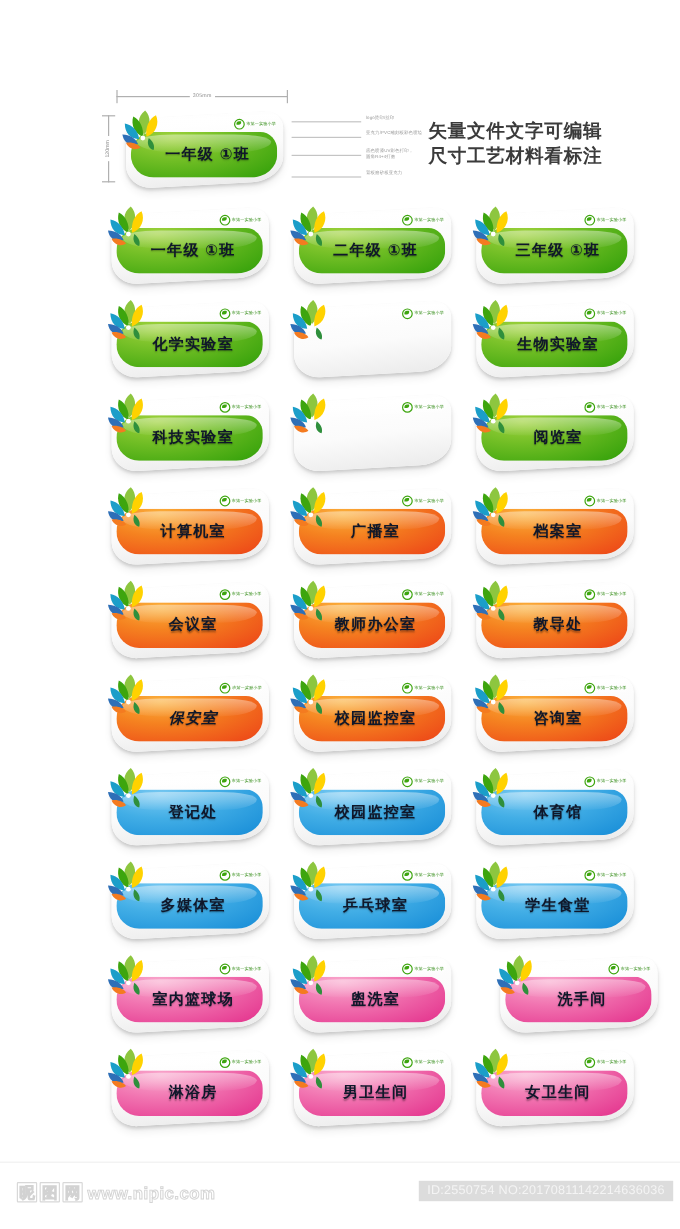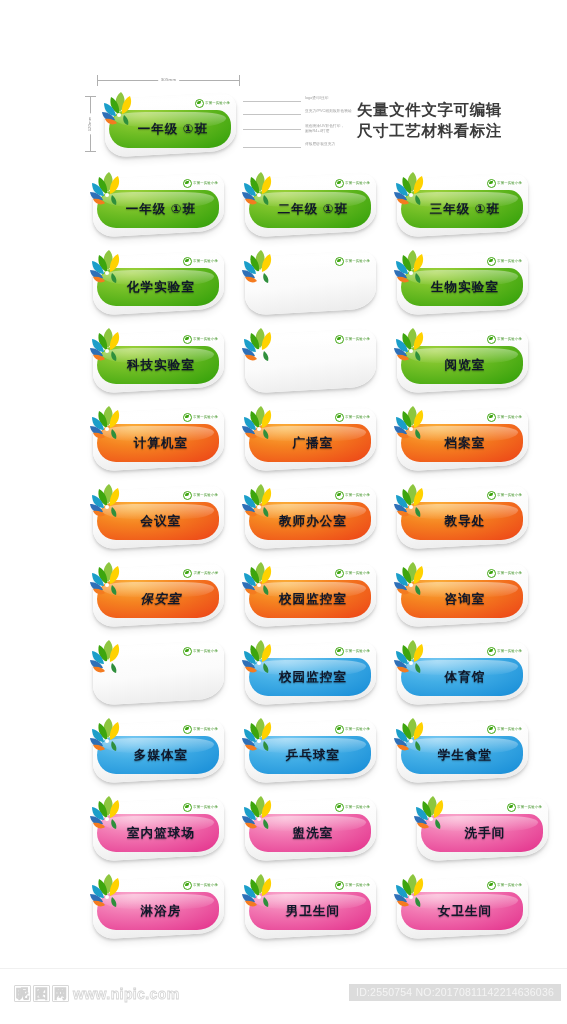--- a/index.html
+++ b/index.html
@@ -678,20 +678,25 @@
           <circle cx="22" cy="27" r="2" fill="#ffffff"></circle>
         </svg>
           </div>
         </div>
       </div>
     </div>
     <div class="sign-row" style="top: 468px;">
       <div class="sign-cell" style="left: 85px;">
         <div class="plaque">
           <div class="board"></div>
+          <div class="body c-blue">
+            <div class="fill"></div>
+            <div class="gloss"></div>
+            <div class="label">登记处</div>
+          </div>
           <div class="logo">
             <div class="mark"></div>
             <div class="ltxt">市第一实验小学</div>
           </div>
           <div class="emblem">
             <svg viewBox="0 0 46 44" xmlns="http://www.w3.org/2000/svg">
           <path d="M24 4 C29 9 29 18 23 24 C17 18 17 9 24 4 Z" fill="#8dc63f"></path>
           <path d="M33 8 C36 15 33 23 25 26 C24 18 27 11 33 8 Z" fill="#ffd200"></path>
           <path d="M14 9 C20 12 23 19 22 26 C15 23 12 16 14 9 Z" fill="#3da50e"></path>
           <path d="M7 15 C13 16 18 21 19 28 C12 28 7 23 7 15 Z" fill="#1b9ec9"></path>

